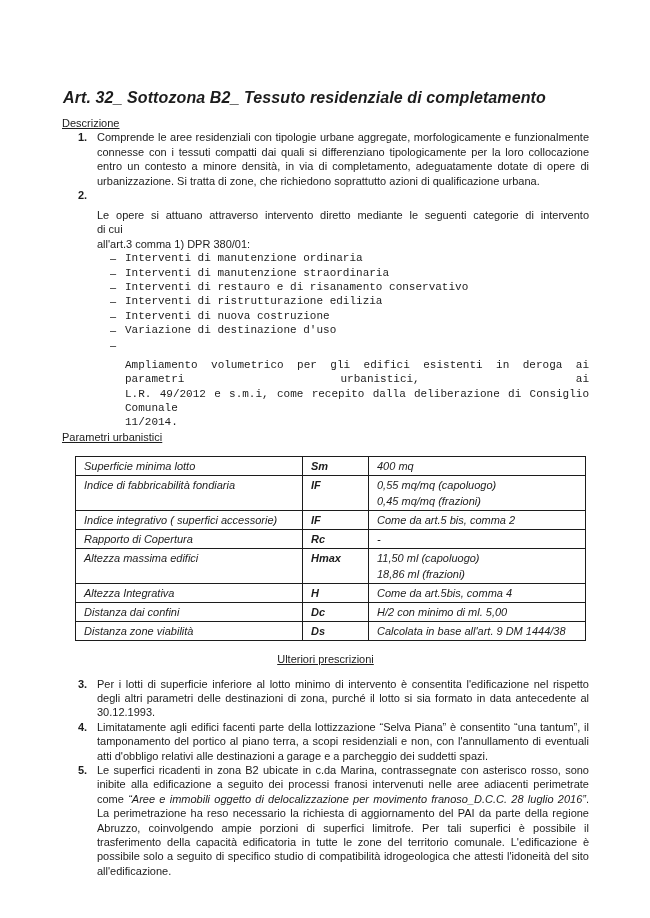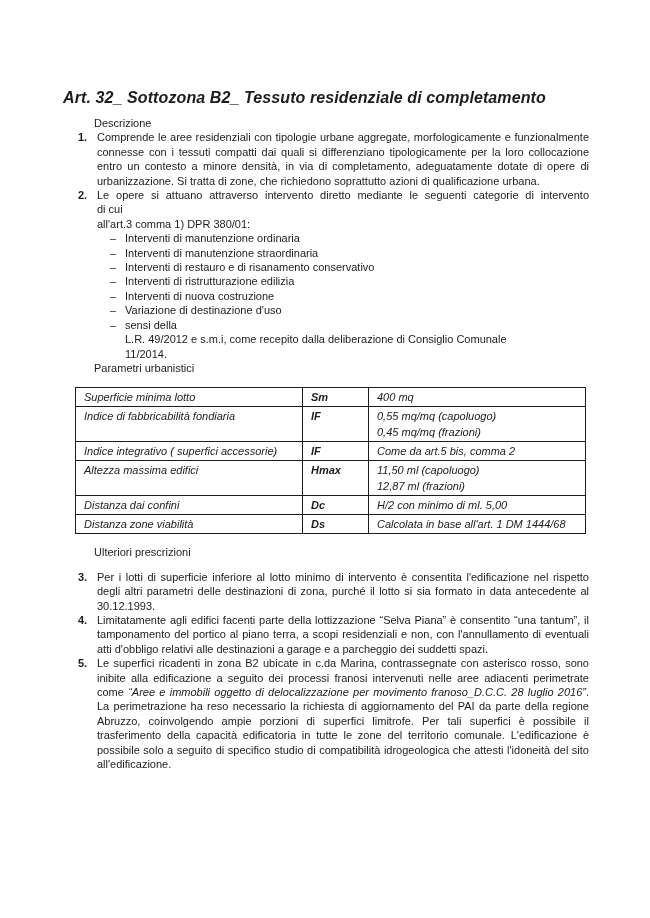--- a/index.html
+++ b/index.html
@@ -23,51 +23,53 @@
   .title {
     font-size: 16px;
     line-height: 19px;
     font-weight: bold;
     font-style: italic;
     letter-spacing: 0.1px;
     margin: 0 0 9px 1px;
     white-space: nowrap;
   }
   .sec-heading {
-    margin-left: 32px;
+    text-decoration: underline;
   }
   .h-ulteriori {
     margin-top: 11px;
     margin-bottom: 10px;
+    text-align: center;
   }
   .num-item { display: flex; }
   .num-item .num {
     font-weight: bold;
     flex: none;
     width: 19px;
     margin-left: 16px;
   }
   .num-item .body {
     flex: 1;
     text-align: justify;
   }
   .line { }
   .line.justify {
     text-align: justify;
     text-align-last: justify;
+    margin-top: 20px;
   }
   .italic { font-style: italic; }
   .bullets { }
   .bullet { display: flex; }
   .bullet .dash {
     flex: none;
     width: 15px;
     margin-left: 13px;
   }
-  .bullet .bcontent { flex: 1; }
+  .bullet .bcontent { flex: 1; font-family: Liberation Mono, monospace; }
   .param-table {
     border-collapse: collapse;
     margin: 12px 0 0 13px;
     width: 510px;
     table-layout: fixed;
     line-height: 16px;
     font-style: italic;
   }
   .param-table, .param-table td {
     border: 1.2px solid #1c1c1c;
@@ -134,21 +136,21 @@
             </div>
             <div class="bullet">
               <span class="dash">–</span>
               <div class="bcontent">
                 <div class="line">Variazione di destinazione d'uso</div>
               </div>
             </div>
             <div class="bullet">
               <span class="dash">–</span>
               <div class="bcontent">
-                <div class="line">sensi della</div>
+                <div class="line justify">Ampliamento volumetrico per gli edifici esistenti in deroga ai parametri urbanistici, ai</div>
                 <div class="line">L.R. 49/2012 e s.m.i, come recepito dalla deliberazione di Consiglio Comunale</div>
                 <div class="line">11/2014.</div>
               </div>
             </div>
           </div>
         </div>
       </div>
     </div>
 
   <div class="sec-heading">Parametri urbanistici</div>
@@ -176,39 +178,53 @@
           </td>
         </tr>
         <tr>
           <td>Indice integrativo ( superfici accessorie)</td>
           <td class="sym">IF</td>
           <td>
             <div>Come da art.5 bis, comma 2</div>
           </td>
         </tr>
         <tr>
+          <td>Rapporto di Copertura</td>
+          <td class="sym">Rc</td>
+          <td>
+            <div>-</div>
+          </td>
+        </tr>
+        <tr>
           <td>Altezza massima edifici</td>
           <td class="sym">Hmax</td>
           <td>
             <div>11,50 ml (capoluogo)</div>
-            <div>12,87 ml (frazioni)</div>
+            <div>18,86 ml (frazioni)</div>
+          </td>
+        </tr>
+        <tr>
+          <td>Altezza Integrativa</td>
+          <td class="sym">H</td>
+          <td>
+            <div>Come da art.5bis, comma 4</div>
           </td>
         </tr>
         <tr>
           <td>Distanza dai confini</td>
           <td class="sym">Dc</td>
           <td>
             <div>H/2 con minimo di ml. 5,00</div>
           </td>
         </tr>
         <tr>
           <td>Distanza zone viabilità</td>
           <td class="sym">Ds</td>
           <td>
-            <div>Calcolata in base all'art. 1 DM 1444/68</div>
+            <div>Calcolata in base all'art. 9 DM 1444/38</div>
           </td>
         </tr>
       </tbody>
   </table>
 
   <div class="sec-heading h-ulteriori">Ulteriori prescrizioni</div>
   <div id="ulteriori-items">
       <div class="num-item">
         <span class="num">3.</span>
         <div class="body"><span>Per i lotti di superficie inferiore al lotto minimo di intervento è consentita l'edificazione nel rispetto degli altri parametri delle destinazioni di zona, purché il lotto si sia formato in data antecedente al 30.12.1993.</span></div>

